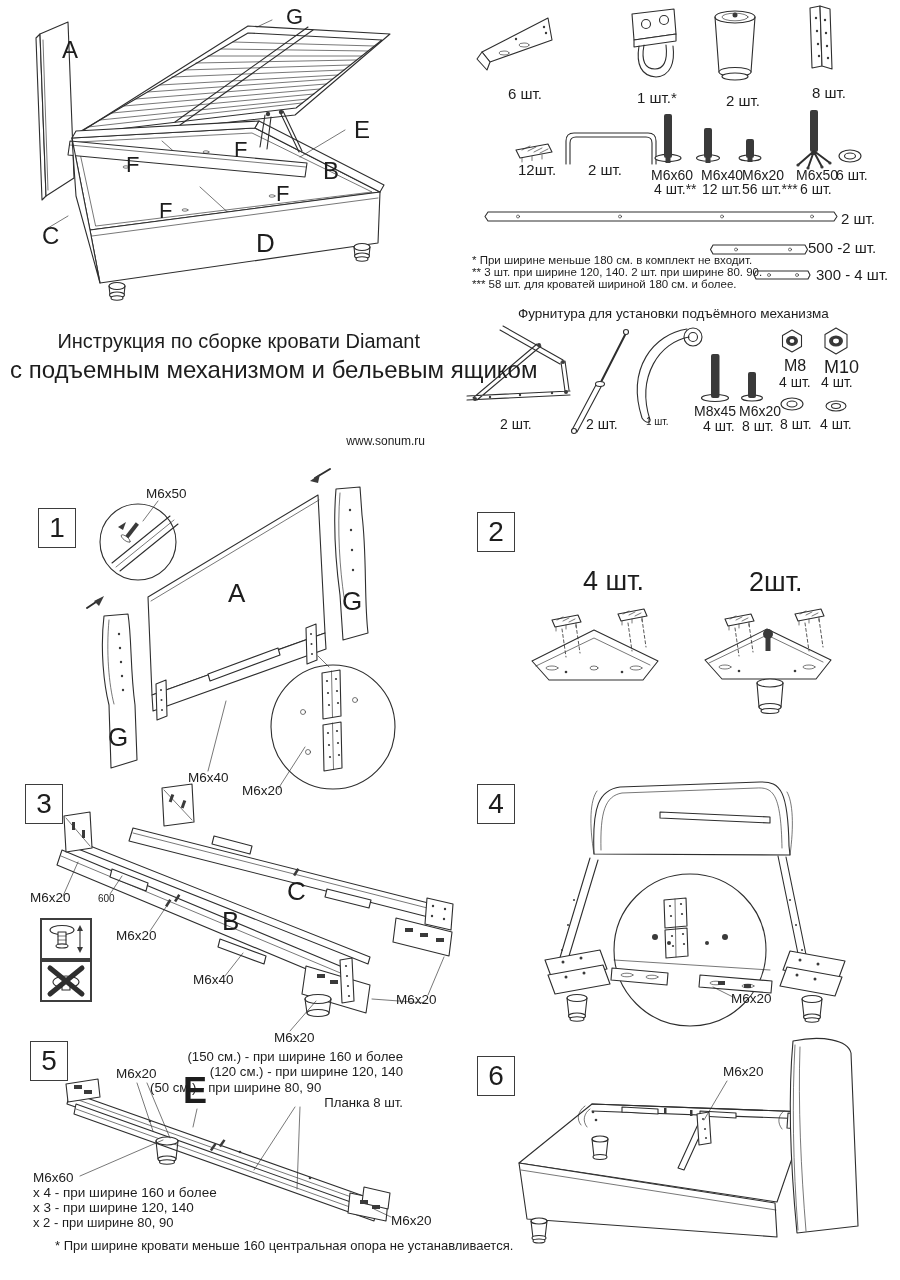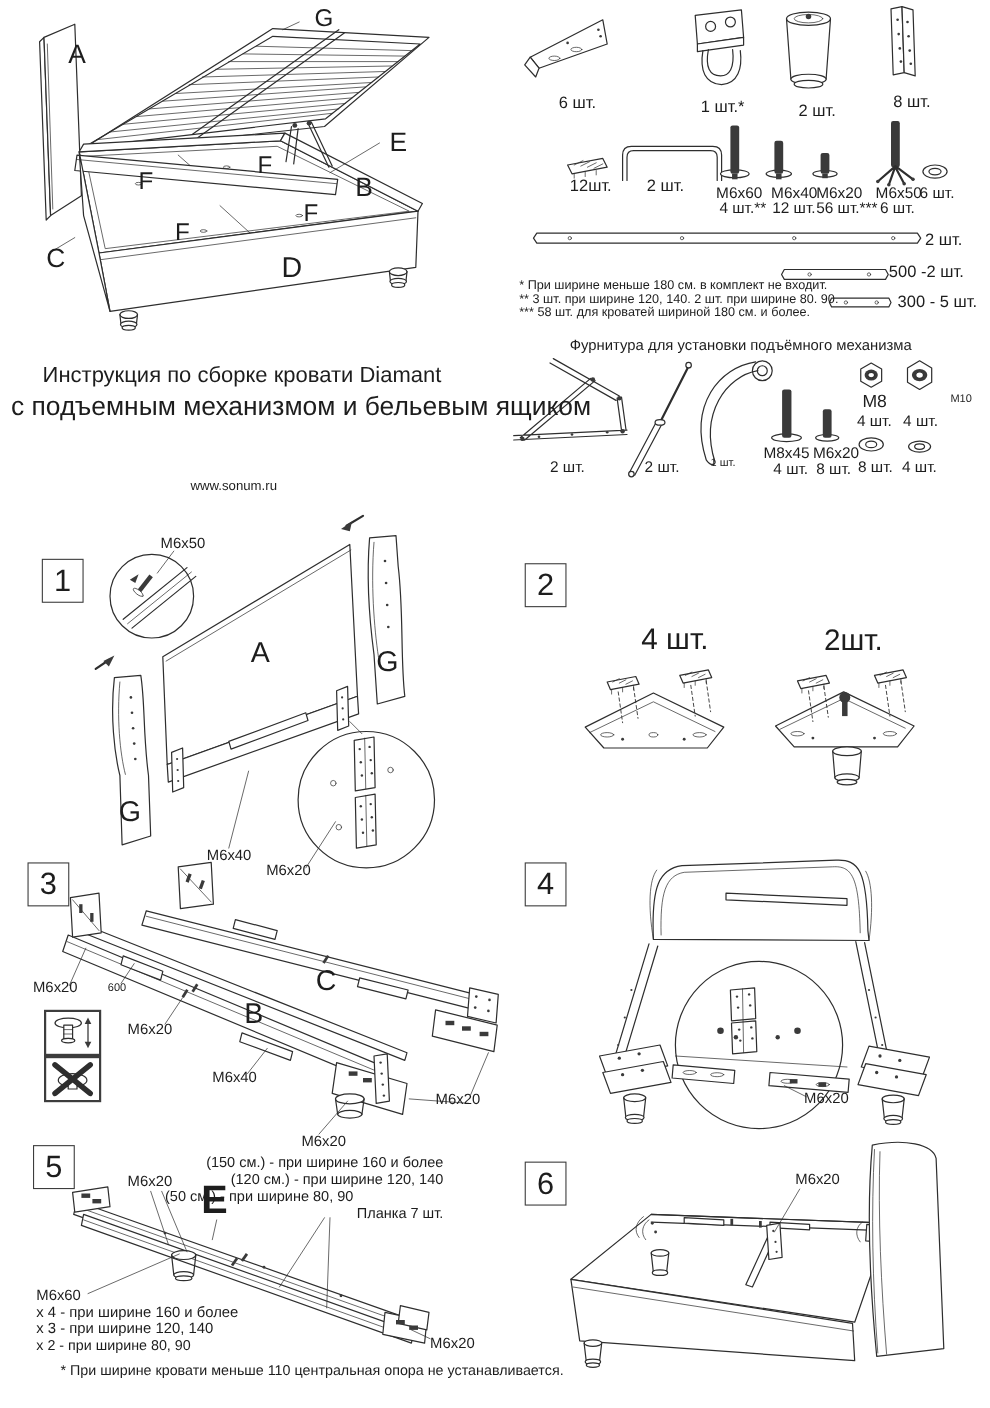--- a/index.html
+++ b/index.html
@@ -6,21 +6,21 @@
   .page{position:relative;width:900px;height:1280px;background:#fff;overflow:hidden;
         font-family:"Liberation Sans",sans-serif;color:#1d1d1d}
   svg.draw{position:absolute;overflow:visible}
   svg.draw *{stroke:#2e2e2e;stroke-width:1.1;fill:none;stroke-linejoin:round;stroke-linecap:round}
   svg.draw .w{fill:#ffffff}
   svg.draw .f{fill:#3a3a3a;stroke:none}
   svg.draw .t{stroke-width:.65}
   svg.draw .d{stroke-dasharray:3 2.5;stroke-width:.8}
   svg.draw .th{stroke-width:2}
   .lbl{position:absolute;white-space:nowrap;color:#1d1d1d}
-  .ctr{text-align:center}
+  .ctr{text-align:right}
   .stepbox{position:absolute;width:36px;height:38px;border:1.8px solid #3d3d3d;background:#fff;
            display:flex;align-items:center;justify-content:center;font-size:28px;color:#1d1d1d}
   .iconbox{position:absolute;width:48px;height:38px;border:2px solid #3d3d3d;background:#fff;
            display:flex;align-items:center;justify-content:center}
 </style>
 </head>
 <body>
 
 <div class="page">
 
@@ -234,37 +234,37 @@
     <div class="lbl" style="left:701px;top:167px;font-size:14px">M6x40</div>
     <div class="lbl" style="left:742px;top:167px;font-size:14px">M6x20</div>
     <div class="lbl" style="left:796px;top:167px;font-size:14px">M6x50</div>
     <div class="lbl" style="left:836px;top:167px;font-size:14px">6 шт.</div>
     <div class="lbl" style="left:654px;top:181px;font-size:14px">4 шт.**</div>
     <div class="lbl" style="left:702px;top:181px;font-size:14px">12 шт.</div>
     <div class="lbl" style="left:742px;top:181px;font-size:14px">56 шт.***</div>
     <div class="lbl" style="left:800px;top:181px;font-size:14px">6 шт.</div>
     <div class="lbl" style="left:841px;top:210px;font-size:15px">2 шт.</div>
     <div class="lbl" style="left:808px;top:239px;font-size:15px">500 -2 шт.</div>
-    <div class="lbl" style="left:816px;top:266px;font-size:15px">300 - 5 шт.</div>
+    <div class="lbl" style="left:816px;top:266px;font-size:15px">300 - 4 шт.</div>
     <div class="lbl" style="left:472px;top:254px;font-size:11.5px">* При ширине меньше 180 см. в комплект не входит.</div>
     <div class="lbl" style="left:472px;top:266px;font-size:11.5px">** 3 шт. при ширине 120, 140. 2 шт. при ширине 80. 90.</div>
     <div class="lbl" style="left:472px;top:278px;font-size:11.5px">*** 58 шт. для кроватей шириной 180 см. и более.</div>
   </section>
 
   <section>
     <div class="lbl" style="left:518px;top:306px;font-size:13.5px">Фурнитура для установки подъёмного механизма</div>
     <div class="lbl" style="left:500px;top:416px;font-size:14px">2 шт.</div>
     <div class="lbl" style="left:586px;top:416px;font-size:14px">2 шт.</div>
     <div class="lbl" style="left:646px;top:416px;font-size:10px">1 шт.</div>
     <div class="lbl" style="left:694px;top:403px;font-size:14px">M8x45</div>
     <div class="lbl" style="left:739px;top:403px;font-size:14px">M6x20</div>
     <div class="lbl" style="left:703px;top:418px;font-size:14px">4 шт.</div>
     <div class="lbl" style="left:742px;top:418px;font-size:14px">8 шт.</div>
     <div class="lbl" style="left:784px;top:357px;font-size:16px">M8</div>
-    <div class="lbl" style="left:864px;top:357px;font-size:10px">M10</div>
+    <div class="lbl" style="left:824px;top:357px;font-size:18px">M10</div>
     <div class="lbl" style="left:779px;top:374px;font-size:14px">4 шт.</div>
     <div class="lbl" style="left:821px;top:374px;font-size:14px">4 шт.</div>
     <div class="lbl" style="left:780px;top:416px;font-size:14px">8 шт.</div>
     <div class="lbl" style="left:820px;top:416px;font-size:14px">4 шт.</div>
   </section>
 
   <section>
     <div class="lbl ctr" style="left:20px;top:330px;width:400px;font-size:20px">Инструкция по сборке кровати Diamant</div>
     <div class="lbl ctr" style="left:10px;top:356px;width:420px;font-size:24px">с подъемным механизмом и бельевым ящиком</div>
     <div class="lbl ctr" style="left:0;top:434px;width:425px;font-size:12px">www.sonum.ru</div>
@@ -591,21 +591,21 @@
         <rect class="f" x="212" y="1143" width="2.5" height="8" transform="rotate(35 213 1147)"></rect>
         <rect class="f" x="221" y="1139" width="2.5" height="8" transform="rotate(35 222 1143)"></rect>
       </g>
       <path class="t" d="M137,1083 L153,1131 M147,1083 L170,1138 M197,1109 L193,1127 M295,1107 L254,1170 M300,1107 L297,1189 M80,1176 L163,1140 M391,1217 L374,1209"></path>
     </svg>
     <div class="lbl" style="left:116px;top:1066px;font-size:13.5px">M6x20</div>
     <div class="lbl" style="left:183px;top:1070px;font-size:36px;font-weight:bold">E</div>
     <div class="lbl" style="left:150px;top:1049px;width:253px;text-align:right;font-size:13.2px">(150 см.) - при ширине 160 и более</div>
     <div class="lbl" style="left:150px;top:1064px;width:253px;text-align:right;font-size:13.2px">(120 см.) - при ширине 120, 140</div>
     <div class="lbl" style="left:150px;top:1080px;width:253px;text-align:left;font-size:13.2px">(50 см.) - при ширине 80, 90</div>
-    <div class="lbl" style="left:150px;top:1095px;width:253px;text-align:right;font-size:13.2px">Планка 7 шт.</div>
+    <div class="lbl" style="left:150px;top:1095px;width:253px;text-align:right;font-size:13.2px">Планка 8 шт.</div>
     <div class="lbl" style="left:33px;top:1170px;font-size:13.5px">M6x60</div>
     <div class="lbl" style="left:33px;top:1185px;font-size:13.5px">x 4 - при ширине 160 и более</div>
     <div class="lbl" style="left:33px;top:1200px;font-size:13.5px">x 3 - при ширине 120, 140</div>
     <div class="lbl" style="left:33px;top:1215px;font-size:13px">x 2 - при ширине 80, 90</div>
     <div class="lbl" style="left:391px;top:1213px;font-size:13.5px">M6x20</div>
   </section>
 
   <section>
     <div class="stepbox" style="left:477px;top:1056px">
         <span>6</span>
@@ -652,15 +652,15 @@
       </g>
       <g>
         <path class="w" d="M793,1041 C822,1035 848,1040 851,1053 L858,1226 L797,1233 C790,1160 788,1096 793,1041 Z"></path>
         <path class="t" d="M800,1047 C798,1105 801,1170 806,1231 M795,1045 C792,1100 793,1165 798,1230"></path>
       </g>
       <path class="t" d="M727,1081 L704,1120"></path>
     </svg>
     <div class="lbl" style="left:723px;top:1064px;font-size:13.5px">M6x20</div>
   </section>
 
-  <div class="lbl" style="left:55px;top:1238px;font-size:13px">* При ширине кровати меньше 110 центральная опора не устанавливается.</div>
+  <div class="lbl" style="left:55px;top:1238px;font-size:13px">* При ширине кровати меньше 160 центральная опора не устанавливается.</div>
 
 </div>
 
 </body></html>

